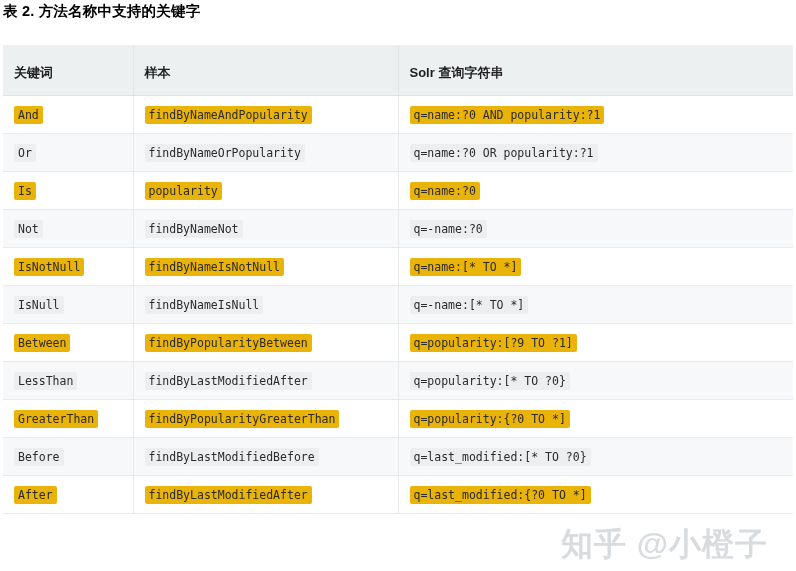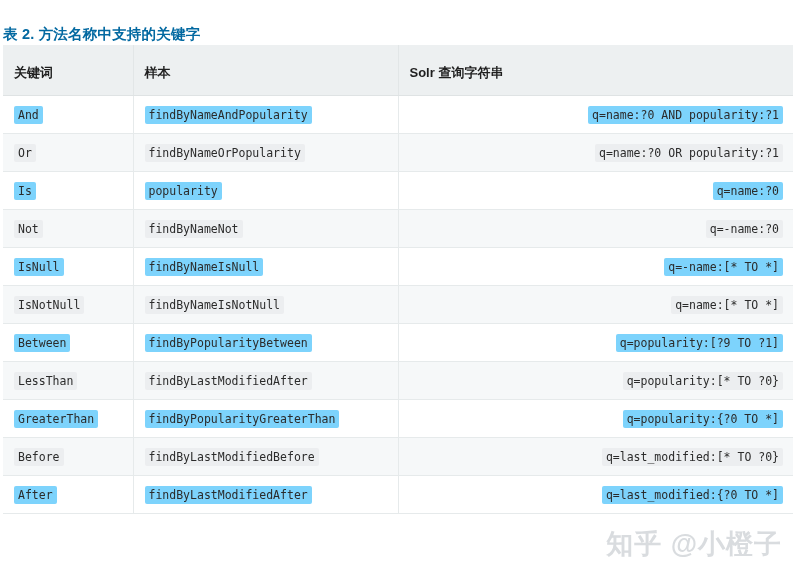--- a/index.html
+++ b/index.html
@@ -21,25 +21,25 @@
     width: 796px;
     height: 571px;
     background: #ffffff;
     box-sizing: border-box;
   }
 
   
   .table-caption {
     position: absolute;
     left: 3px;
-    top: 24px;
+    top: 1px;
     font-size: 14.5px;
     font-weight: bold;
     line-height: 20px;
-    color: #0369a1;
+    color: #000000;
     letter-spacing: 0.2px;
     white-space: nowrap;
   }
 
   
   .kw-table {
     position: absolute;
     left: 3px;
     top: 45px;
     width: 790px;
@@ -73,42 +73,42 @@
     padding: 10px 10px 10px 11px;
     height: 38px;
     box-sizing: border-box;
     border-right: 1px solid #e6eaeb;
     border-bottom: 1px solid #e6eaeb;
     border-top: 1px solid #e6eaeb;
     vertical-align: middle;
     white-space: nowrap;
     overflow: hidden;
   }
-  .kw-table tbody td:last-child { border-right: none; text-align: right; }
+  .kw-table tbody td:last-child { border-right: none; }
 
   .kw-table tbody tr:nth-child(odd)  td { background: #ffffff; }
   .kw-table tbody tr:nth-child(even) td { background: #f6f8f9; }
 
   code.cs {
     font-family: "DejaVu Sans Mono", "Liberation Mono", monospace;
     font-size: 11.5px;
     color: #2b2b2b;
-    background: #7dd3fc;
+    background: #eab308;
     padding: 2px 4px;
     border-radius: 2px;
     white-space: pre;
   }
   .kw-table tbody tr:nth-child(even) code.cs { background: #eceef0; }
 
   
   .watermark {
     position: absolute;
-    right: 14px;
+    right: 28px;
     bottom: 10px;
-    font-size: 27px;
+    font-size: 32px;
     font-weight: bold;
     color: #d9dcdf;
     letter-spacing: 1px;
     pointer-events: none;
     white-space: nowrap;
     line-height: 34px;
     margin-top: 37px;
   }
 </style>
 </head>
@@ -146,28 +146,28 @@
           <td><code class="cs">Is</code></td>
           <td><code class="cs">popularity</code></td>
           <td><code class="cs">q=name:?0</code></td>
         </tr>
         <tr>
           <td><code class="cs">Not</code></td>
           <td><code class="cs">findByNameNot</code></td>
           <td><code class="cs">q=-name:?0</code></td>
         </tr>
         <tr>
+          <td><code class="cs">IsNotNull</code></td>
+          <td><code class="cs">findByNameIsNotNull</code></td>
+          <td><code class="cs">q=name:[* TO *]</code></td>
+        </tr>
+        <tr>
           <td><code class="cs">IsNull</code></td>
           <td><code class="cs">findByNameIsNull</code></td>
           <td><code class="cs">q=-name:[* TO *]</code></td>
-        </tr>
-        <tr>
-          <td><code class="cs">IsNotNull</code></td>
-          <td><code class="cs">findByNameIsNotNull</code></td>
-          <td><code class="cs">q=name:[* TO *]</code></td>
         </tr>
         <tr>
           <td><code class="cs">Between</code></td>
           <td><code class="cs">findByPopularityBetween</code></td>
           <td><code class="cs">q=popularity:[?9 TO ?1]</code></td>
         </tr>
         <tr>
           <td><code class="cs">LessThan</code></td>
           <td><code class="cs">findByLastModifiedAfter</code></td>
           <td><code class="cs">q=popularity:[* TO ?0}</code></td>

